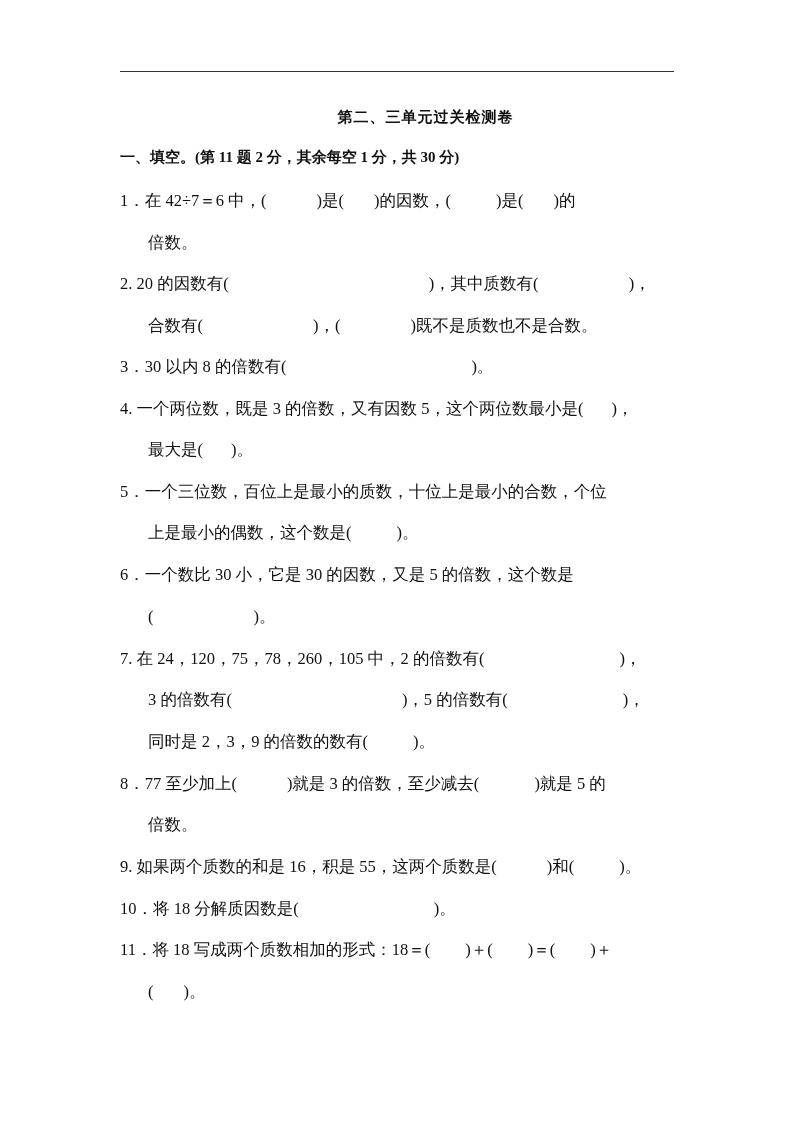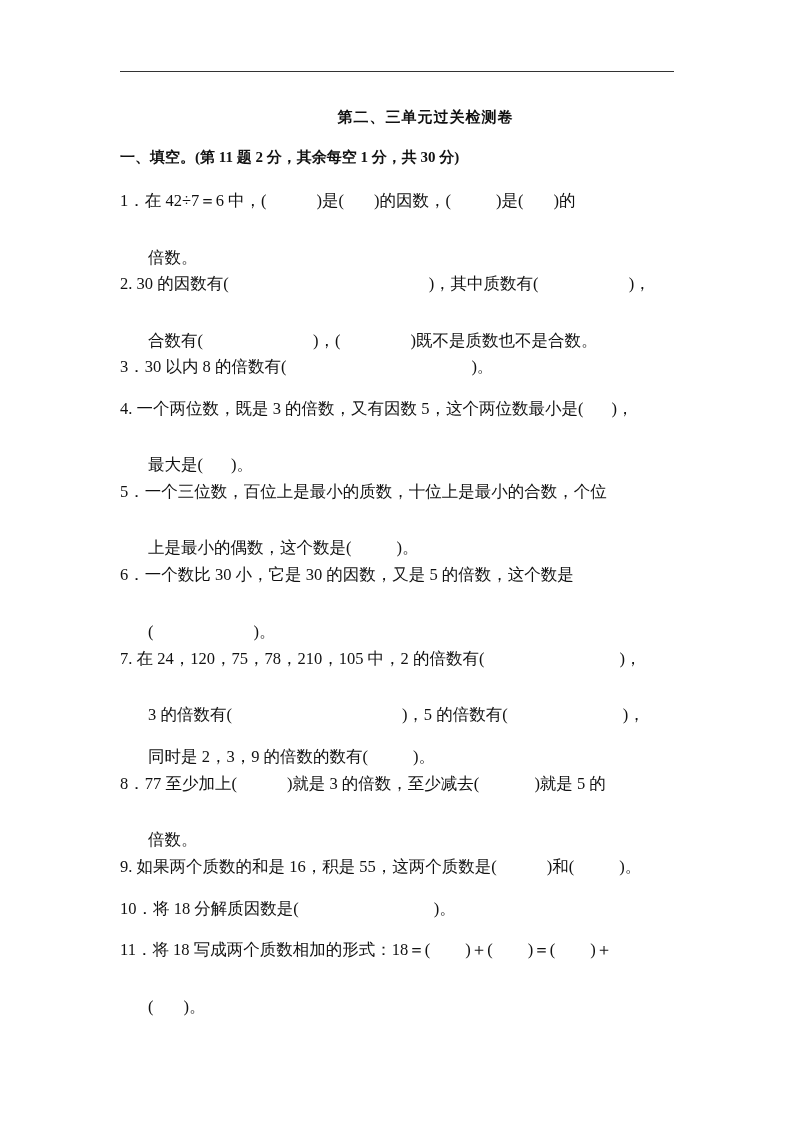--- a/index.html
+++ b/index.html
@@ -5,39 +5,39 @@
   html, body { margin:0; padding:0; background:#ffffff; }
   body { width:793px; height:1122px; position:relative; overflow:hidden;
          font-family: "Liberation Serif", "DejaVu Serif", serif; color:#111; }
   .rule { position:absolute; left:120px; top:71px; width:554px; height:0;
           border-top:1.5px solid #333; }
   .title { position:absolute; left:0; width:793px; top:108px; text-align:center;
            font-size:15px; font-weight:bold; letter-spacing:1px;margin-left:29px; }
   .section { position:absolute; left:120px; top:148px; font-size:15px; font-weight:bold; white-space:nowrap; }
   .line { position:absolute; font-size:16.5px; white-space:nowrap; line-height:22px;text-align:right; }
   .l0 { left:120px; }
-  .l1 { left:148px;margin-top:15px; }
+  .l1 { left:148px; }
   .blank { display:inline-block; }
 </style>
 </head>
 <body>
 
 <div class="rule"></div>
 <div class="title">第二、三单元过关检测卷</div>
 <div class="section">一、填空。(第 11 题 2 分，其余每空 1 分，共 30 分)</div>
 
 <div class="line l0" style="top:190px">
   <span>1．在 42÷7＝6 中，(</span><span class="blank" style="width:50px"></span><span>)是(</span><span class="blank" style="width:30px"></span><span>)的因数，(</span><span class="blank" style="width:45px"></span><span>)是(</span><span class="blank" style="width:30px"></span><span>)的</span>
 </div>
 <div class="line l1" style="top:232px">
   <span>倍数。</span>
 </div>
 
 <div class="line l0" style="top:273px">
-  <span>2. 30 的因数有(</span><span class="blank" style="width:200px"></span><span>)，其中质数有(</span><span class="blank" style="width:90px"></span><span>)，</span>
+  <span>2. 20 的因数有(</span><span class="blank" style="width:200px"></span><span>)，其中质数有(</span><span class="blank" style="width:90px"></span><span>)，</span>
 </div>
 <div class="line l1" style="top:315px">
   <span>合数有(</span><span class="blank" style="width:110px"></span><span>)，(</span><span class="blank" style="width:70px"></span><span>)既不是质数也不是合数。</span>
 </div>
 
 <div class="line l0" style="top:356px">
   <span>3．30 以内 8 的倍数有(</span><span class="blank" style="width:185px"></span><span>)。</span>
 </div>
 
 <div class="line l0" style="top:398px">
@@ -55,21 +55,21 @@
 </div>
 
 <div class="line l0" style="top:564px">
   <span>6．一个数比 30 小，它是 30 的因数，又是 5 的倍数，这个数是</span>
 </div>
 <div class="line l1" style="top:606px">
   <span>(</span><span class="blank" style="width:100px"></span><span>)。</span>
 </div>
 
 <div class="line l0" style="top:648px">
-  <span>7. 在 24，120，75，78，210，105 中，2 的倍数有(</span><span class="blank" style="width:135px"></span><span>)，</span>
+  <span>7. 在 24，120，75，78，260，105 中，2 的倍数有(</span><span class="blank" style="width:135px"></span><span>)，</span>
 </div>
 <div class="line l1" style="top:689px">
   <span>3 的倍数有(</span><span class="blank" style="width:170px"></span><span>)，5 的倍数有(</span><span class="blank" style="width:115px"></span><span>)，</span>
 </div>
 <div class="line l1" style="top:731px">
   <span>同时是 2，3，9 的倍数的数有(</span><span class="blank" style="width:45px"></span><span>)。</span>
 </div>
 
 <div class="line l0" style="top:773px">
   <span>8．77 至少加上(</span><span class="blank" style="width:50px"></span><span>)就是 3 的倍数，至少减去(</span><span class="blank" style="width:55px"></span><span>)就是 5 的</span>

